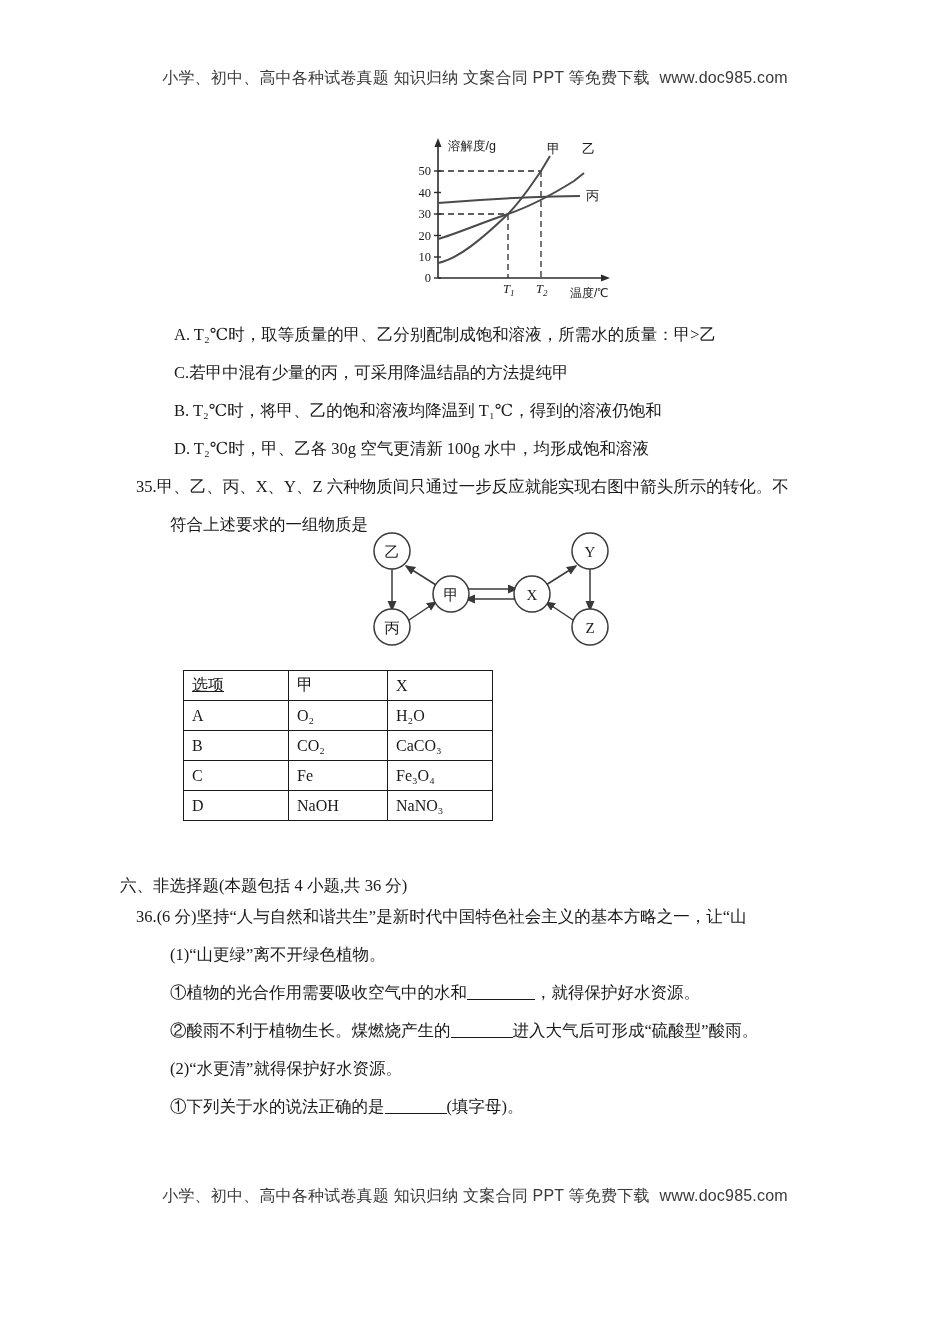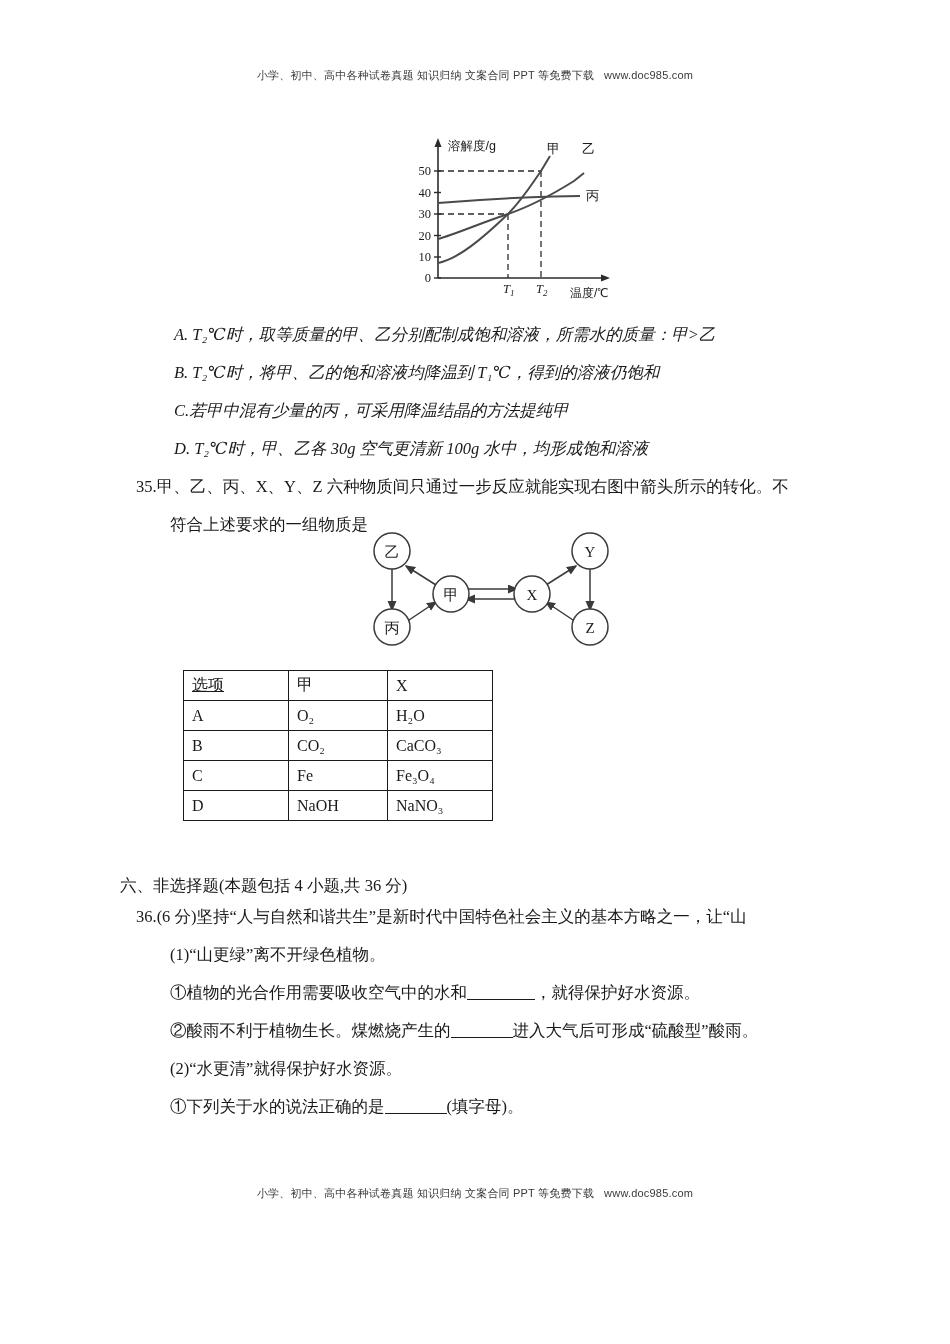--- a/index.html
+++ b/index.html
@@ -22,21 +22,21 @@
     box-sizing: border-box;
   }
 
   
   .watermark {
     position: absolute;
     left: 0;
     width: 950px;
     text-align: center;
     font-family: "Liberation Sans", "DejaVu Sans", sans-serif;
-    font-size: 11px;
+    font-size: 16px;
     color: #3a3a3a;
     letter-spacing: 0.2px;
     white-space: nowrap;
   }
   .watermark .url {
     font-family: "Liberation Sans", "DejaVu Sans", sans-serif;
     margin-left: 10px;
   }
   #header-watermark { top: 68px; }
   #footer-watermark { top: 1186px; }
@@ -50,21 +50,21 @@
   }
 
   .para {
     font-size: 16.5px;
     line-height: 38px;
     margin: 0;
     color: #1a1a1a;
     text-align: left;
   }
   .para.indent { text-indent: 0; padding-left: 34px; }
-  .para.opt { padding-left: 38px; font-style: italic; }
+  .para.opt { padding-left: 38px; }
   .para.sub { padding-left: 34px; }
 
   .blank {
     display: inline-block;
     border-bottom: 1px solid #1a1a1a;
     width: 68px;
     height: 1em;
     vertical-align: -2px;
   }
   .blank.short { width: 62px; }
@@ -236,22 +236,22 @@
       <tr>
         <td>D</td>
         <td>NaOH</td>
         <td>NaNO₃</td>
       </tr>
     </tbody>
   </table>
 
   <div class="content" style="top: 316px;">
     <p class="para opt">A. T₂℃时，取等质量的甲、乙分别配制成饱和溶液，所需水的质量：甲&gt;乙</p>
+    <p class="para opt">C.若甲中混有少量的丙，可采用降温结晶的方法提纯甲</p>
     <p class="para opt">B. T₂℃时，将甲、乙的饱和溶液均降温到 T₁℃，得到的溶液仍饱和</p>
-    <p class="para opt">C.若甲中混有少量的丙，可采用降温结晶的方法提纯甲</p>
     <p class="para opt">D. T₂℃时，甲、乙各 30g 空气更清新 100g 水中，均形成饱和溶液</p>
   </div>
 
   <div class="content" style="top: 468px;">
     <p class="para">35.甲、乙、丙、X、Y、Z 六种物质间只通过一步反应就能实现右图中箭头所示的转化。不</p>
     <p class="para indent">符合上述要求的一组物质是</p>
   </div>
 
   <div class="content" style="top: 867px; left: 120px;">
     <p class="para">六、非选择题(本题包括 4 小题,共 36 分)</p>

